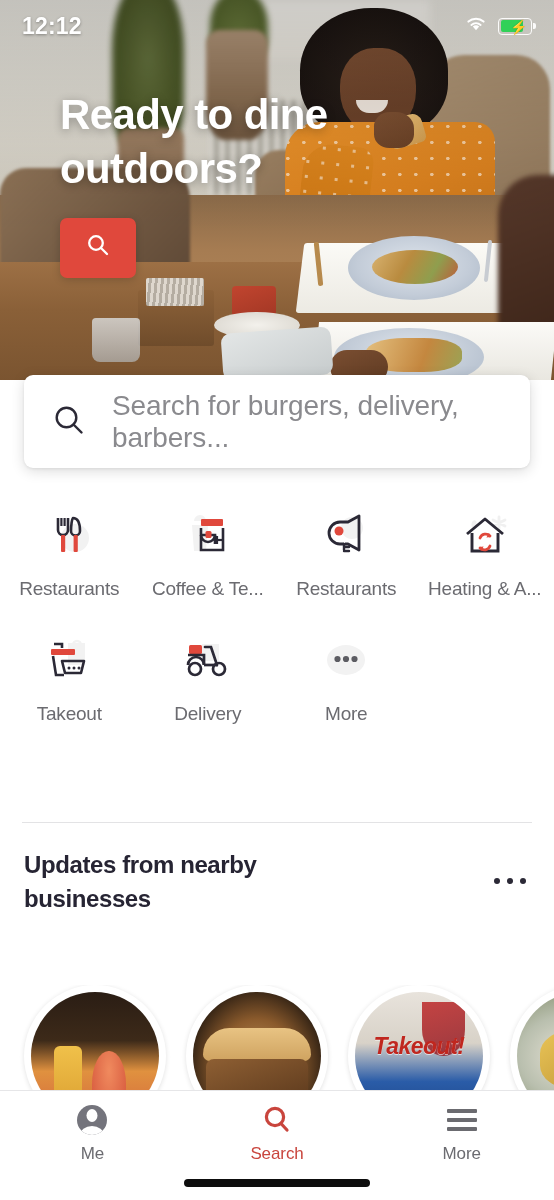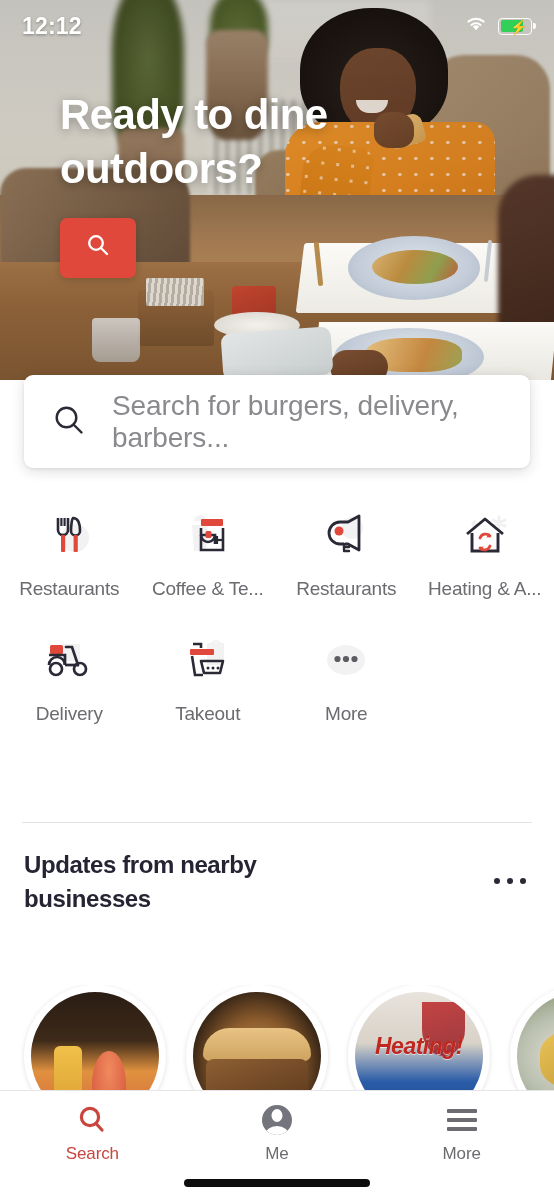--- a/index.html
+++ b/index.html
@@ -495,50 +495,50 @@
         <path d="M31 25 l2 4 -4.6 .4z" fill="#e0483c"></path>
         <path d="M23 43 l-2-4 4.6-.4z" fill="#e0483c"></path>
       </svg>
     </div>
     <div class="cat-label">Heating &amp; A...</div>
   </div>
 
   <div class="cat-item">
     <div class="cat-icon">
       <svg width="54" height="54" viewBox="0 0 54 54">
-        <rect x="21" y="11" width="17" height="17" fill="#f2f2f2"></rect>
-        <rect x="8" y="12" width="13" height="9" fill="#e0483c" rx="1.5"></rect>
-        <path d="M7 22 h16 v10" stroke="#2b2936" stroke-width="2.7" fill="none"></path>
-        <path d="M24 14 h6 l6 18" stroke="#2b2936" stroke-width="2.7" fill="none" stroke-linecap="round"></path>
-        <path d="M7 32 a8 8 0 0 1 16 0" stroke="#2b2936" stroke-width="2.7" fill="none"></path>
-        <path d="M23 32 h14" stroke="#2b2936" stroke-width="2.7"></path>
-        <circle cx="14" cy="36" r="6" stroke="#2b2936" stroke-width="2.7" fill="none"></circle>
-        <circle cx="38" cy="36" r="6" stroke="#2b2936" stroke-width="2.7" fill="none"></circle>
-      </svg>
-    </div>
-    <div class="cat-label">Delivery</div>
-  </div>
-
-  <div class="cat-item">
-    <div class="cat-icon">
-      <svg width="54" height="54" viewBox="0 0 54 54">
         <rect x="26" y="10" width="17" height="22" fill="#f2f2f2"></rect>
         <path d="M31 12 a4 4 0 0 1 8 0" stroke="#f2f2f2" stroke-width="2.4" fill="none"></path>
         <path d="M12 11 h8 v4" stroke="#2b2936" stroke-width="2.6" fill="none"></path>
         <rect x="9" y="16" width="24" height="6" fill="#e0483c" rx="1"></rect>
         <path d="M11 23 l3 19 h8" stroke="#2b2936" stroke-width="2.6" fill="none"></path>
         <path d="M20 28 h22 l-3 12 h-16z" stroke="#2b2936" stroke-width="2.6" fill="none" stroke-linejoin="round"></path>
         <circle cx="27" cy="35" r="1.5" fill="#2b2936"></circle>
         <circle cx="32" cy="35" r="1.5" fill="#2b2936"></circle>
         <circle cx="37" cy="35" r="1.5" fill="#2b2936"></circle>
       </svg>
     </div>
     <div class="cat-label">Takeout</div>
   </div>
 
+  <div class="cat-item">
+    <div class="cat-icon">
+      <svg width="54" height="54" viewBox="0 0 54 54">
+        <rect x="21" y="11" width="17" height="17" fill="#f2f2f2"></rect>
+        <rect x="8" y="12" width="13" height="9" fill="#e0483c" rx="1.5"></rect>
+        <path d="M7 22 h16 v10" stroke="#2b2936" stroke-width="2.7" fill="none"></path>
+        <path d="M24 14 h6 l6 18" stroke="#2b2936" stroke-width="2.7" fill="none" stroke-linecap="round"></path>
+        <path d="M7 32 a8 8 0 0 1 16 0" stroke="#2b2936" stroke-width="2.7" fill="none"></path>
+        <path d="M23 32 h14" stroke="#2b2936" stroke-width="2.7"></path>
+        <circle cx="14" cy="36" r="6" stroke="#2b2936" stroke-width="2.7" fill="none"></circle>
+        <circle cx="38" cy="36" r="6" stroke="#2b2936" stroke-width="2.7" fill="none"></circle>
+      </svg>
+    </div>
+    <div class="cat-label">Delivery</div>
+  </div>
+
 
   <div class="cat-item">
     <div class="cat-icon">
       <svg width="54" height="54" viewBox="0 0 54 54">
         <ellipse cx="27" cy="27" rx="19" ry="15" fill="#f2f2f2"></ellipse>
         <circle cx="18.5" cy="26" r="3.1" fill="#5c5c62"></circle>
         <circle cx="27" cy="26" r="3.1" fill="#5c5c62"></circle>
         <circle cx="35.5" cy="26" r="3.1" fill="#5c5c62"></circle>
       </svg>
     </div>
@@ -563,45 +563,45 @@
 <div class="stories">
   <div class="story">
     <div class="story-img s1"></div>
   </div>
   <div class="story">
     <div class="story-img s2"></div>
   </div>
   <div class="story">
     <div class="story-img s3">
       <div class="s3-glass"></div>
-      <div class="s3-txt">Heating!</div>
+      <div class="s3-txt">Takeout!</div>
     </div>
   </div>
   <div class="story">
     <div class="story-img s4"></div>
   </div>
 </div>
 
 <div class="bottom-nav">
+
+  <div class="nav-item">
+    <div class="nav-ic">
+      <div class="avatar-circle"></div>
+    </div>
+    <div class="nav-label">Me</div>
+  </div>
 
   <div class="nav-item active">
     <div class="nav-ic">
       <svg width="32" height="32" viewBox="0 0 32 32">
         <circle cx="14" cy="13" r="8.6" stroke="#c9453d" stroke-width="3.2" fill="none"></circle>
         <line x1="20" y1="19.5" x2="26" y2="26" stroke="#c9453d" stroke-width="3.2" stroke-linecap="round"></line>
       </svg>
     </div>
     <div class="nav-label">Search</div>
-  </div>
-
-  <div class="nav-item">
-    <div class="nav-ic">
-      <div class="avatar-circle"></div>
-    </div>
-    <div class="nav-label">Me</div>
   </div>
 
 
   <div class="nav-item">
     <div class="nav-ic">
       <div class="hamburger">
           <span></span>
           <span></span>
           <span></span>
         </div>

